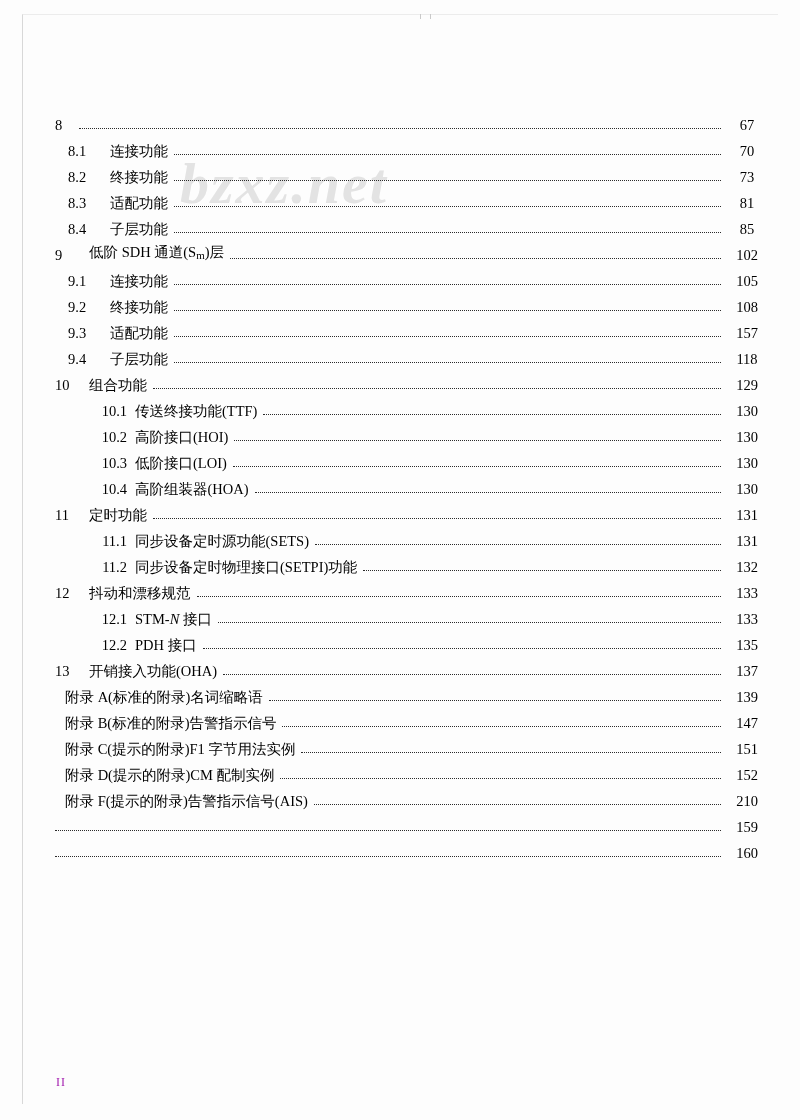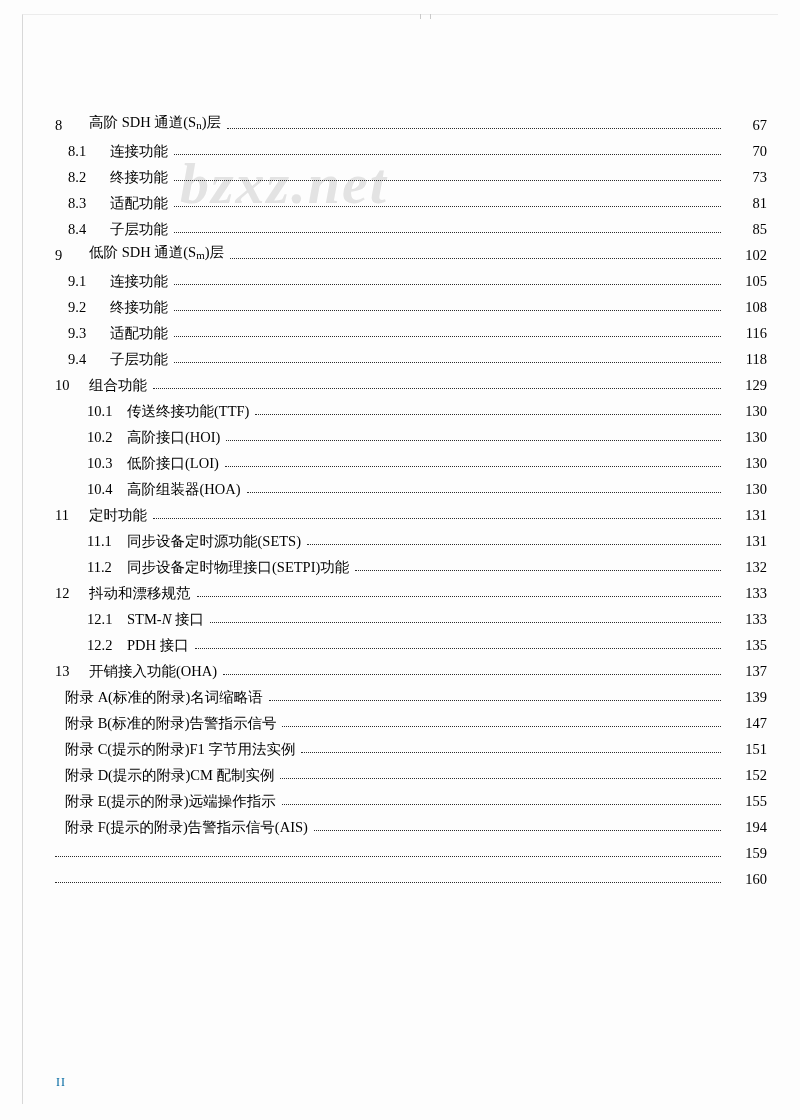--- a/index.html
+++ b/index.html
@@ -78,45 +78,45 @@
     content: "";
     position: absolute;
     left: 0;
     right: 0;
     bottom: 9px;
     border-bottom: 1.5px dotted #2b2b2b;
   }
   .pageno {
     flex: 0 0 auto;
     width: 40px;
-    text-align: right;
+    text-align: center;
     padding-left: 6px;
     font-family: "Liberation Serif", serif;
     font-size: 14.5px;
   }
   
   .lvl0 .num { width: 24px; margin-left: 0px; }
   .lvl0 .title { margin-left: 10px; }
   .lvl1 .num { width: 32px; margin-left: 13px; }
   .lvl1 .title { margin-left: 10px; text-align: right; }
-  .lvl2 .num { width: 40px; margin-left: 32px; }
-  .lvl2 .title { }
+  .lvl2 .num { width: 40px; margin-left: 32px; text-align: right; }
+  .lvl2 .title { margin-left: 8px; }
   .appendix .num { width: 0px; }
   .appendix .title { margin-left: 10px; }
 
   .sub { font-size: 11px; vertical-align: -2px; }
   .ital { font-style: italic; }
 
   .folio {
     position: absolute;
     left: 56px;
     top: 1075px;
     font-size: 12px;
     font-family: "Liberation Serif", serif;
-    color: #0369a1;
+    color: #a21caf;
     letter-spacing: 1px;
   }
   .top-marks {
     position: absolute;
     top: 14px;
     left: 0;
     width: 800px;
     height: 6px;
   }
   .tick {
@@ -136,21 +136,20 @@
   <div class="top-marks">
     <div class="tick" style="left:420px;"></div>
     <div class="tick" style="left:430px;"></div>
   </div>
 
   <div class="watermark">bzxz.net</div>
 
   <div class="toc" id="toc">
       <div class="toc-row lvl0">
         <span class="num">8</span>
-        <span class="title">高阶 SDH 通道(S<span class="sub">n</span>)层</span>
         <span class="dots"></span>
         <span class="pageno">67</span>
       </div>
       <div class="toc-row lvl1">
         <span class="num">8.1</span>
         <span class="title">连接功能</span>
         <span class="dots"></span>
         <span class="pageno">70</span>
       </div>
       <div class="toc-row lvl1">
@@ -186,21 +185,21 @@
       <div class="toc-row lvl1">
         <span class="num">9.2</span>
         <span class="title">终接功能</span>
         <span class="dots"></span>
         <span class="pageno">108</span>
       </div>
       <div class="toc-row lvl1">
         <span class="num">9.3</span>
         <span class="title">适配功能</span>
         <span class="dots"></span>
-        <span class="pageno">116</span>
+        <span class="pageno">157</span>
       </div>
       <div class="toc-row lvl1">
         <span class="num">9.4</span>
         <span class="title">子层功能</span>
         <span class="dots"></span>
         <span class="pageno">118</span>
       </div>
       <div class="toc-row lvl0">
         <span class="num">10</span>
         <span class="title">组合功能</span>
@@ -292,29 +291,23 @@
         <span class="pageno">151</span>
       </div>
       <div class="toc-row appendix">
         <span class="num"></span>
         <span class="title">附录 D(提示的附录)CM 配制实例</span>
         <span class="dots"></span>
         <span class="pageno">152</span>
       </div>
       <div class="toc-row appendix">
         <span class="num"></span>
-        <span class="title">附录 E(提示的附录)远端操作指示</span>
-        <span class="dots"></span>
-        <span class="pageno">155</span>
-      </div>
-      <div class="toc-row appendix">
-        <span class="num"></span>
         <span class="title">附录 F(提示的附录)告警指示信号(AIS)</span>
         <span class="dots"></span>
-        <span class="pageno">194</span>
+        <span class="pageno">210</span>
       </div>
       <div class="toc-row appendix">
         <span class="num"></span>
         <span class="dots"></span>
         <span class="pageno">159</span>
       </div>
       <div class="toc-row appendix">
         <span class="num"></span>
         <span class="dots"></span>
         <span class="pageno">160</span>

